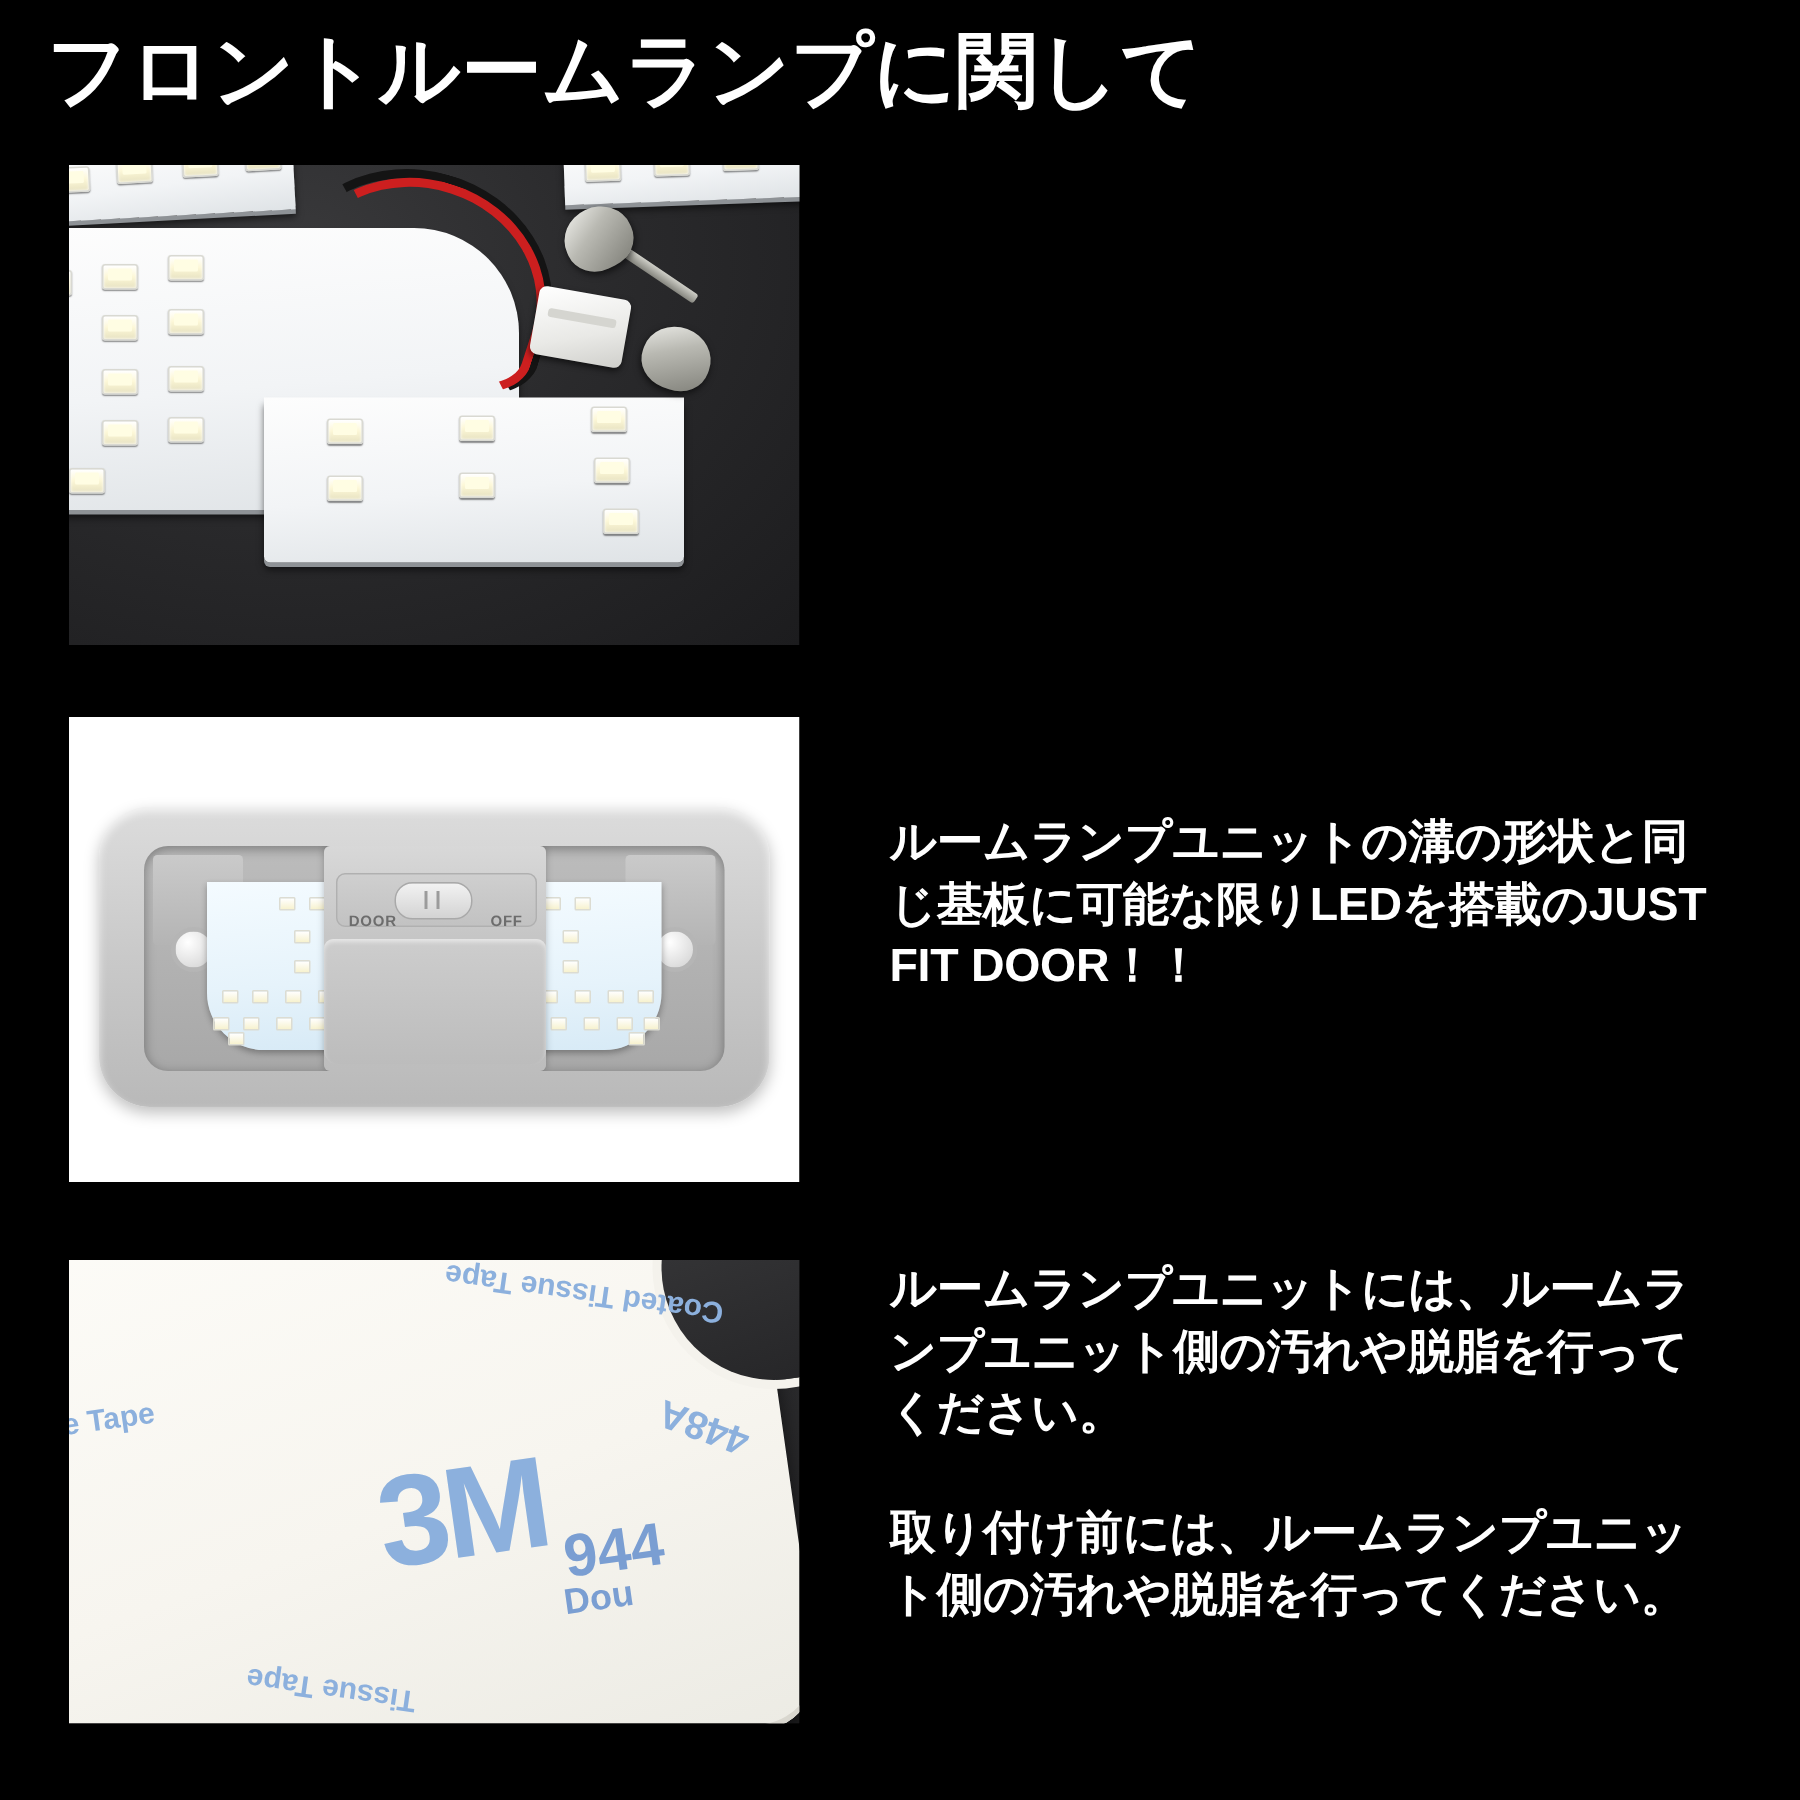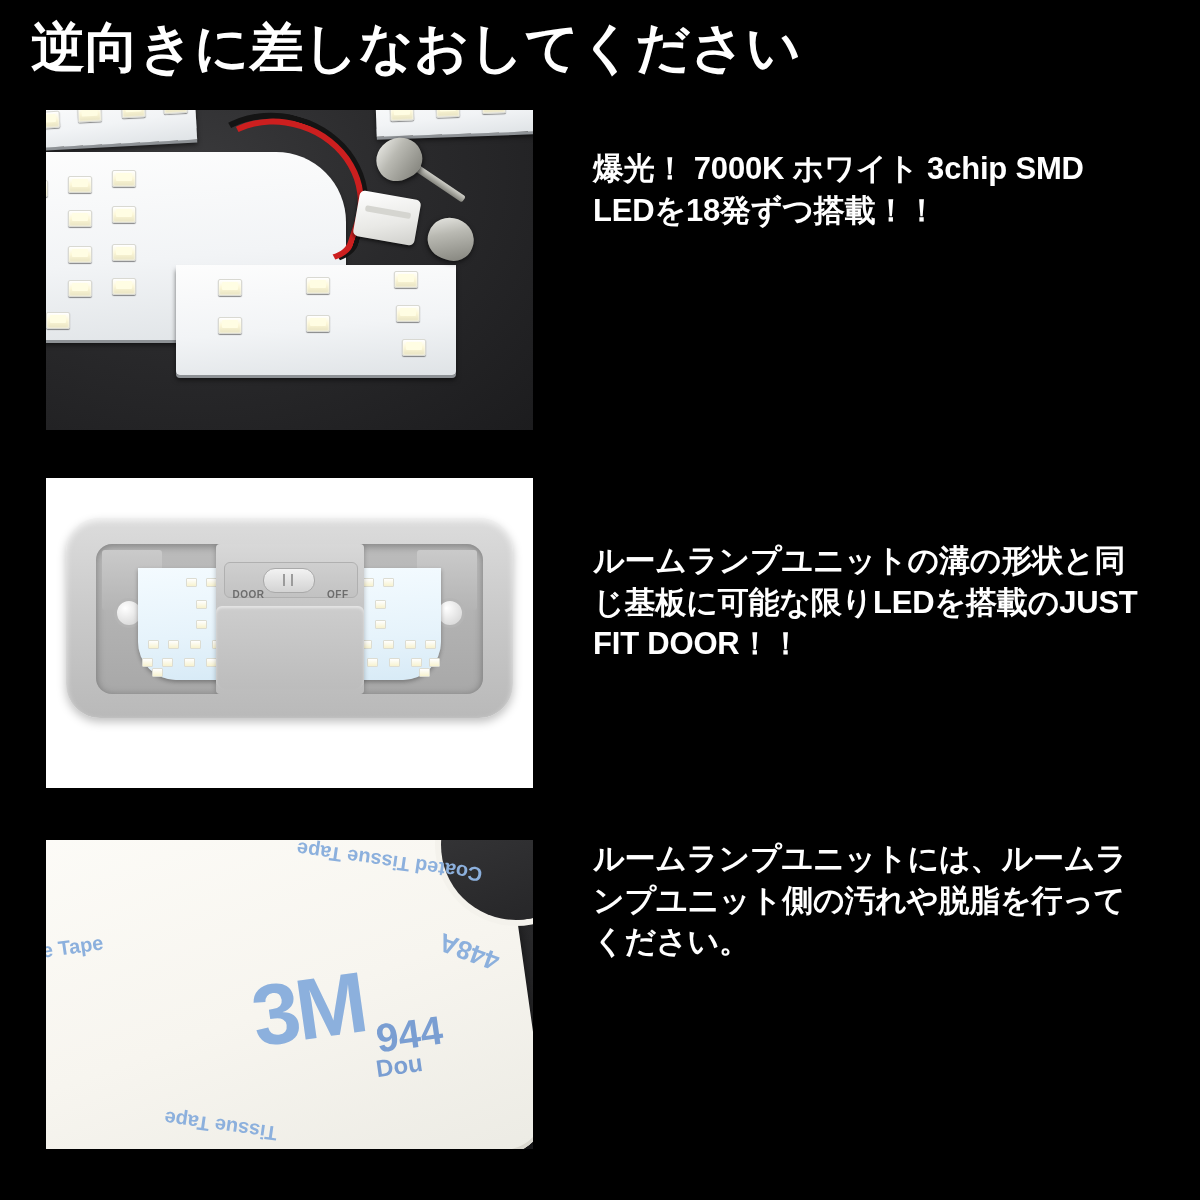--- a/index.html
+++ b/index.html
@@ -172,21 +172,21 @@
 
   
   .lamp-scene {
     width: 100%;
     height: 100%;
     background: #ffffff;
     position: relative;
   }
   .lamp-body {
     position: absolute;
-    left: 20px; top: 40px;
+    left: 20px; top: 60px;
     width: 447px; height: 200px;
     background: linear-gradient(180deg, #dcdcdc 0%, #c9c9c9 50%, #b9b9b9 100%);
     border-radius: 34px;
     box-shadow: inset 0 3px 6px rgba(255,255,255,.7), 0 4px 10px rgba(0,0,0,.25);
   }
   .lamp-recess {
     position: absolute;
     left: 30px; top: 26px;
     width: 387px; height: 150px;
     background: linear-gradient(180deg, #bcbcbc, #a8a8a8);
@@ -384,21 +384,21 @@
     line-height: 1.34;
     letter-spacing: -0.2px;
     color: #ffffff;
     margin: 0 0 38px 0;
   }
   .para:last-child { margin-bottom: 0; }
 </style>
 </head>
 <body>
 
-<div id="page-title">逆向きに差しなおしてください</div>
+<div id="page-title">フロントルームランプに関して</div>
 
 <div id="photo-column">
 
   <div class="photo" id="photo-1">
     <div class="pcb-scene">
       <div class="pcb-board pcb-strip-tl">
         <div class="led" style="left:10px;  top:12px;"></div>
         <div class="led" style="left:52px;  top:8px;"></div>
         <div class="led" style="left:96px;  top:6px;"></div>
         <div class="led" style="left:138px; top:4px;"></div>
@@ -522,24 +522,24 @@
       <div class="tape-text brand-double">Dou</div>
       <div class="tape-text edge-text-bottom">Tissue Tape</div>
     </div>
   </div>
 
 </div>
 
 <div id="text-column">
 
   <div class="text-group" id="text-group-1">
-    <p class="para">爆光！ 7000K ホワイト 3chip SMD LEDを18発ずつ搭載！！</p>
   </div>
 
   <div class="text-group" id="text-group-2">
     <p class="para">ルームランプユニットの溝の形状と同じ基板に可能な限りLEDを搭載のJUST FIT DOOR！！</p>
   </div>
 
   <div class="text-group" id="text-group-3">
     <p class="para">ルームランプユニットには、ルームランプユニット側の汚れや脱脂を行ってください。</p>
+    <p class="para">取り付け前には、ルームランプユニット側の汚れや脱脂を行ってください。</p>
   </div>
 
 </div>
 
 </body></html>

